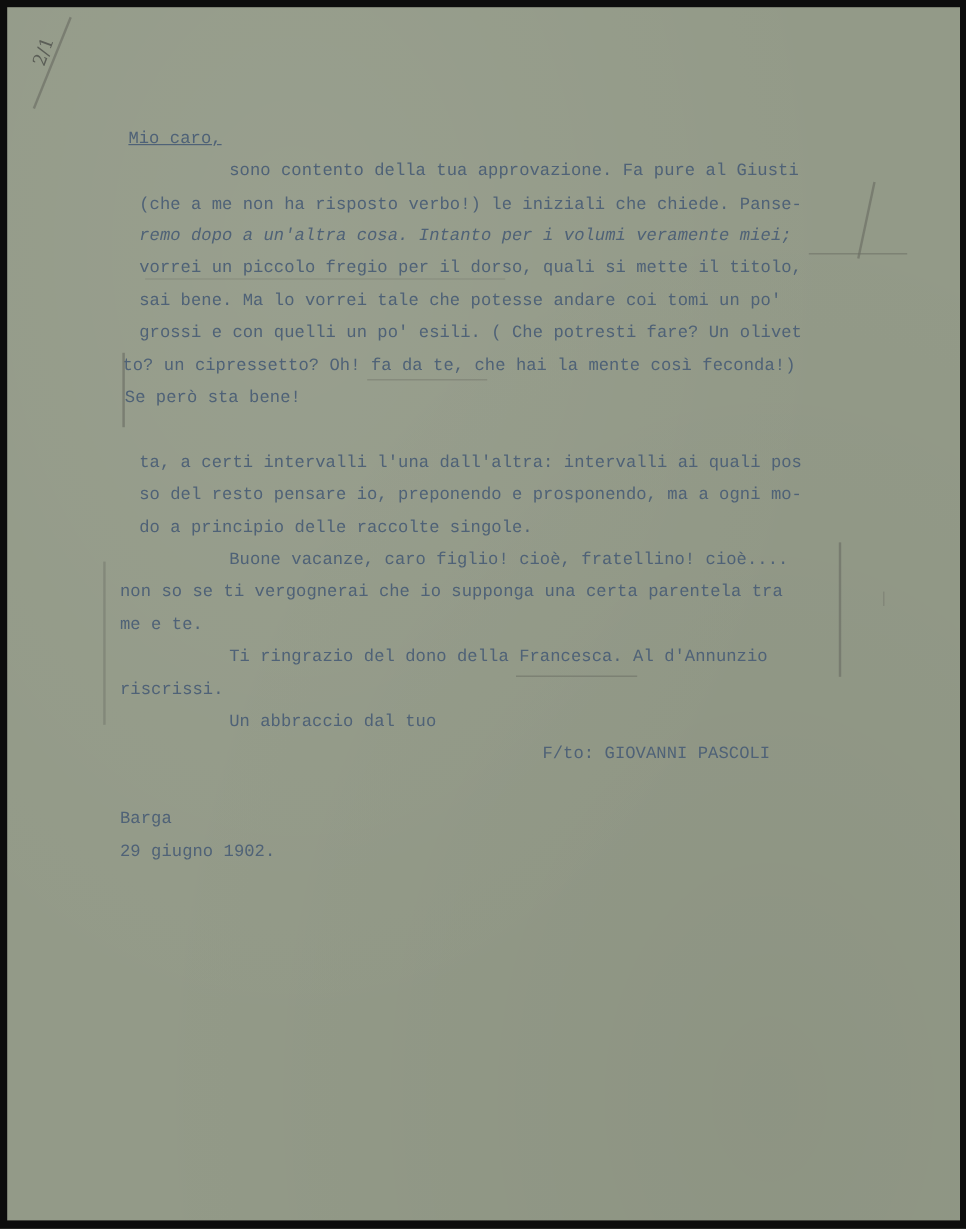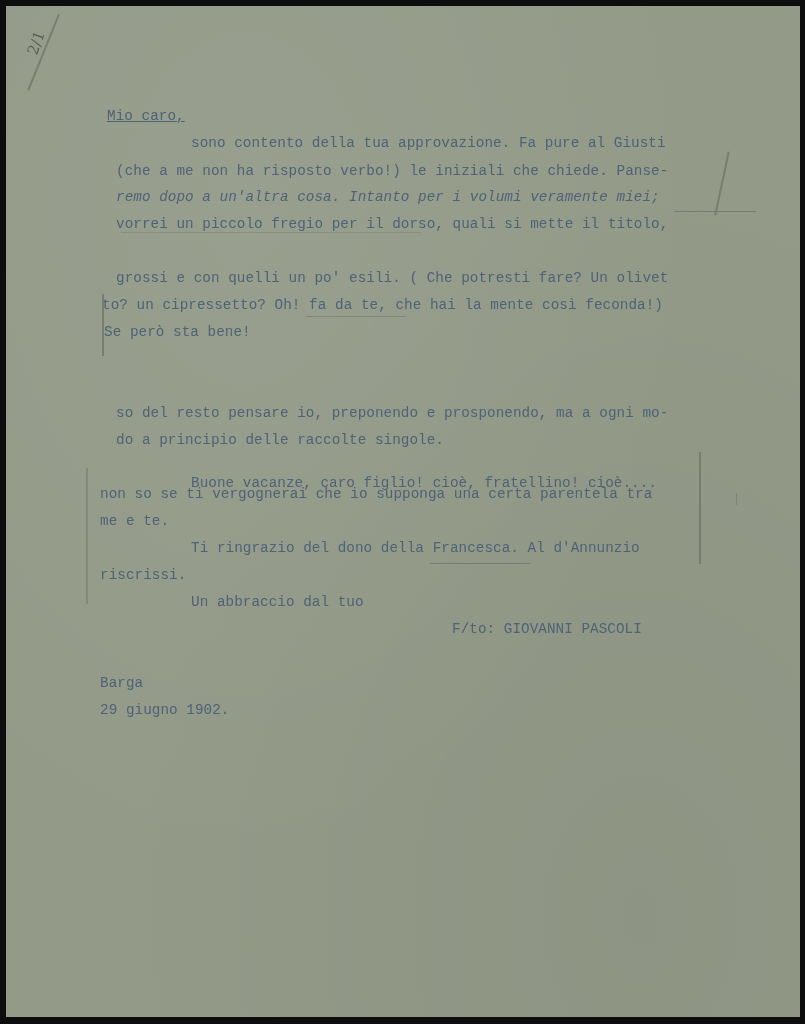--- a/index.html
+++ b/index.html
@@ -45,28 +45,30 @@
 
   <div class="archive-mark">2/1</div>
   <div class="pencil" style="left:38px; top:8px; width:1.5px; height:82px; transform: rotate(22deg); transform-origin: top left; left:52px;"></div>
 
   <div class="line" style="left:101px; top:101px;text-decoration:underline;">Mio caro,</div>
 
   <div class="line" style="left:185px; top:128px;">sono contento della tua approvazione. Fa pure al Giusti</div>
   <div class="line" style="left:110px; top:156px;">(che a me non ha risposto verbo!) le iniziali che chiede. Panse-</div>
   <div class="line" style="left:110px; top:182px;font-style:italic;">remo dopo a un'altra cosa. Intanto per i volumi veramente miei;</div>
   <div class="line" style="left:110px; top:209px;">vorrei un piccolo fregio per il dorso, quali si mette il titolo,</div>
+  <div class="line" style="left:110px; top:236px;">sai bene. Ma lo vorrei tale che potesse andare coi tomi un po'</div>
   <div class="line" style="left:110px; top:263px;">grossi e con quelli un po' esili. ( Che potresti fare? Un olivet</div>
   <div class="line" style="left:96px; top:290px;text-align:center;">to? un cipressetto? Oh! fa da te, che hai la mente così feconda!)</div>
   <div class="line" style="left:98px; top:317px;">Se però sta bene!</div>
 
+  <div class="line" style="left:110px; top:371px;">ta, a certi intervalli l'una dall'altra: intervalli ai quali pos</div>
   <div class="line" style="left:110px; top:398px;">so del resto pensare io, preponendo e prosponendo, ma a ogni mo-</div>
   <div class="line" style="left:110px; top:425px;">do a principio delle raccolte singole.</div>
 
-  <div class="line" style="left:185px; top:468px;">Buone vacanze, caro figlio! cioè, fratellino! cioè....</div>
+  <div class="line" style="left:185px; top:452px;">Buone vacanze, caro figlio! cioè, fratellino! cioè....</div>
   <div class="line" style="left:94px; top:479px;">non so se ti vergognerai che io supponga una certa parentela tra</div>
   <div class="line" style="left:94px; top:506px;">me e te.</div>
 
   <div class="line" style="left:185px; top:533px;">Ti ringrazio del dono della Francesca. Al d'Annunzio</div>
   <div class="line" style="left:94px; top:560px;">riscrissi.</div>
   <div class="line" style="left:185px; top:587px;">Un abbraccio dal tuo</div>
 
   <div class="line" style="left:446px; top:614px;">F/to: GIOVANNI PASCOLI</div>
 
   <div class="line" style="left:94px; top:668px;">Barga</div>

